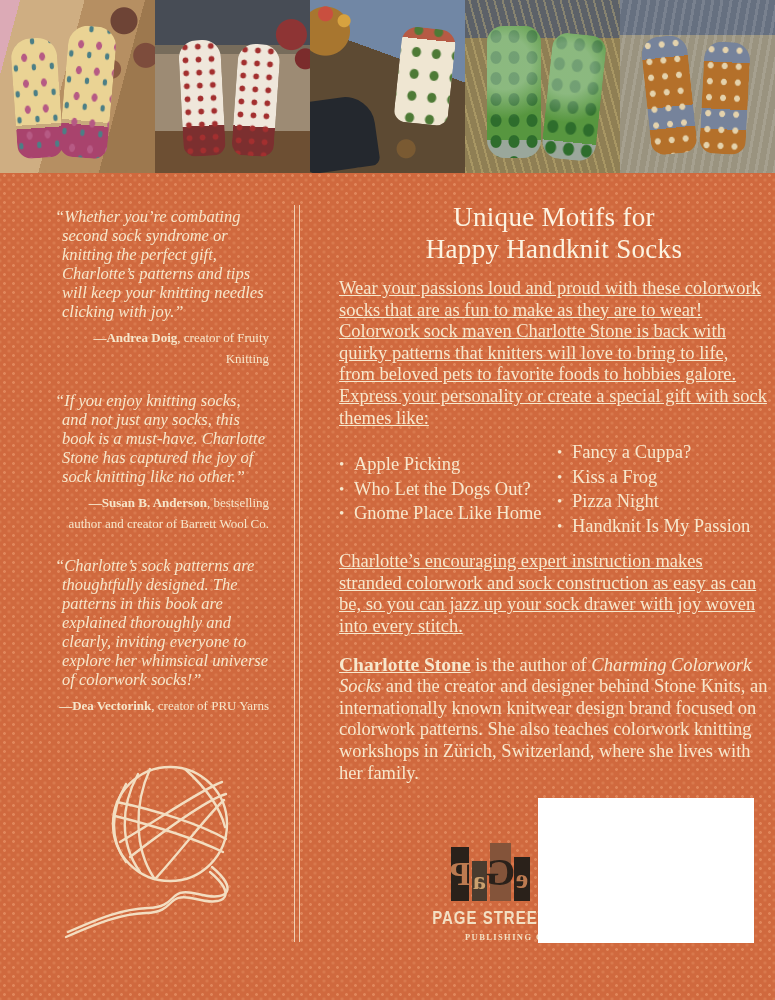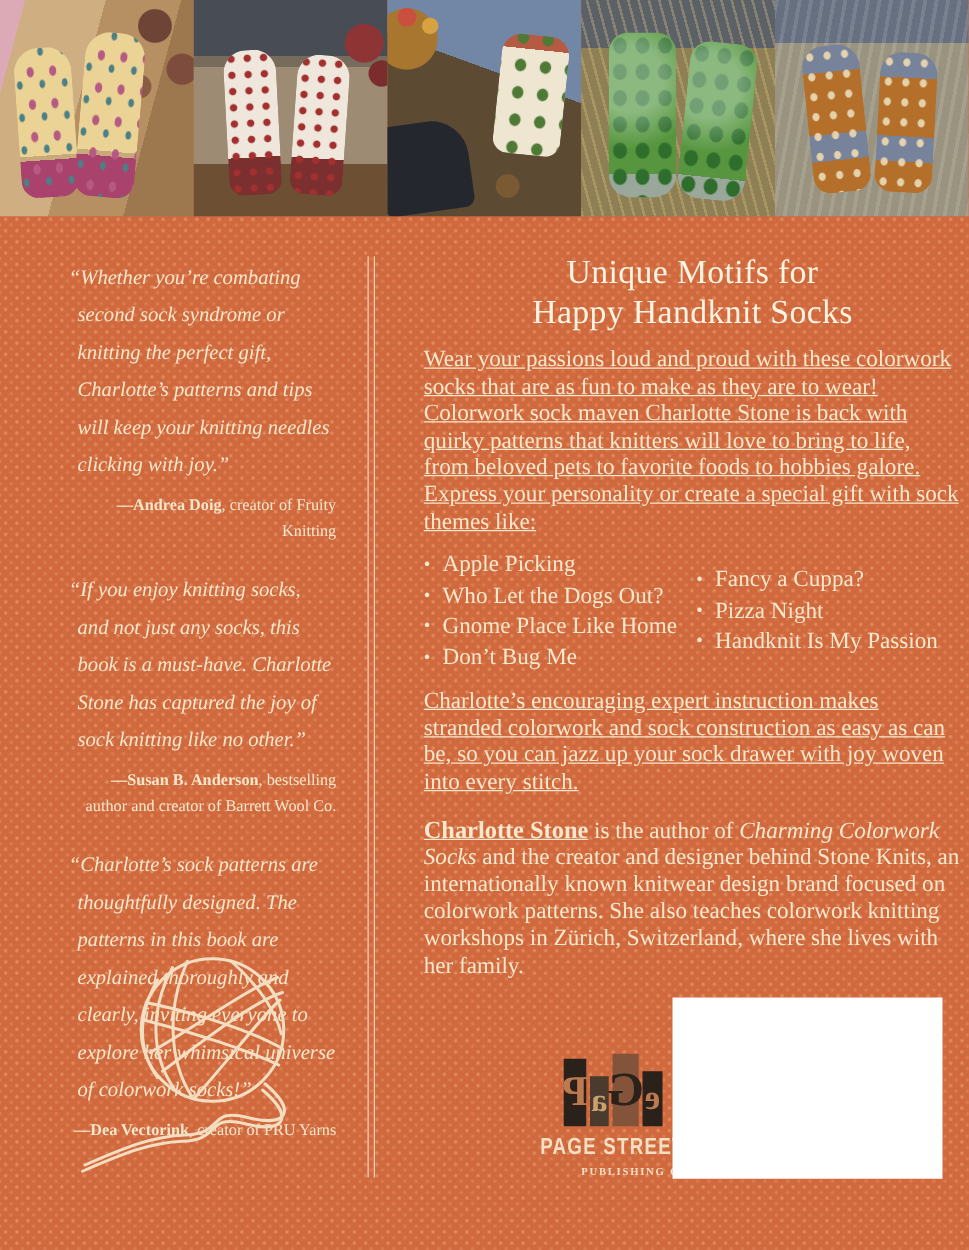--- a/index.html
+++ b/index.html
@@ -80,21 +80,21 @@
   .p5 .s2{left:82px;top:42px;width:46px;height:112px;transform:rotate(3deg);}
 
   
   .left-col{position:absolute;left:55px;top:207px;width:214px;color:#f6e7cb;}
   .divider{position:absolute;left:294px;top:205px;height:737px;width:4px;
       border-left:1.5px solid rgba(246,227,200,.85);
       border-right:1.5px solid rgba(246,227,200,.85);}
   .right-col{position:absolute;left:339px;top:201px;width:430px;color:#f7e8cd;}
 
   .quote{margin-bottom:22px;}
-  .quote-text{font-style:italic;font-size:16.5px;line-height:30px;
+  .quote-text{font-style:italic;font-size:16.5px;line-height:19px;
       text-indent:-7px;padding-left:7px;}
   .attr{text-align:right;margin-top:7px;font-size:13px;line-height:20.5px;}
   .attr b{font-weight:bold;}
 
   .title{font-size:27px;line-height:32px;text-align:center;color:#fcf4e2;
       margin:0 0 13px 0;font-weight:normal;letter-spacing:.3px;}
   .para{font-size:18.5px;line-height:21.6px;margin:0 0 11px 0;text-decoration:underline;}
   .themes{display:flex;margin:0 0 13px 0;align-items:center;}
   .themes ul{list-style:none;margin:0;padding:0;font-size:18.5px;line-height:24.5px;}
   .themes ul.tl{width:218px;}
@@ -166,24 +166,24 @@
   <h1 class="title">
     <span>Unique Motifs for</span><br>
     <span>Happy Handknit Socks</span>
   </h1>
   <p class="para">Wear your passions loud and proud with these colorwork socks that are as fun to make as they are to wear! Colorwork sock maven Charlotte Stone is back with quirky patterns that knitters will love to bring to life, from beloved pets to favorite foods to hobbies galore. Express your personality or create a special gift with sock themes like:</p>
   <div class="themes">
     <ul class="tl">
       <li>Apple Picking</li>
       <li>Who Let the Dogs Out?</li>
       <li>Gnome Place Like Home</li>
-      <li>Don’t Bug Me</li>
     </ul>
     <ul class="tr">
       <li>Fancy a Cuppa?</li>
+      <li>Kiss a Frog</li>
       <li>Pizza Night</li>
       <li>Handknit Is My Passion</li>
     </ul>
   </div>
   <p class="para">Charlotte’s encouraging expert instruction makes stranded colorwork and sock construction as easy as can be, so you can jazz up your sock drawer with joy woven into every stitch.</p>
   <p class="bio">
     <span class="bio-name">Charlotte Stone</span><span> is the author of </span><i>Charming Colorwork Socks</i><span> and the creator and designer behind Stone Knits, an internationally known knitwear design brand focused on colorwork patterns. She also teaches colorwork knitting workshops in Zürich, Switzerland, where she lives with her family.</span>
   </p>
 </div>
 

